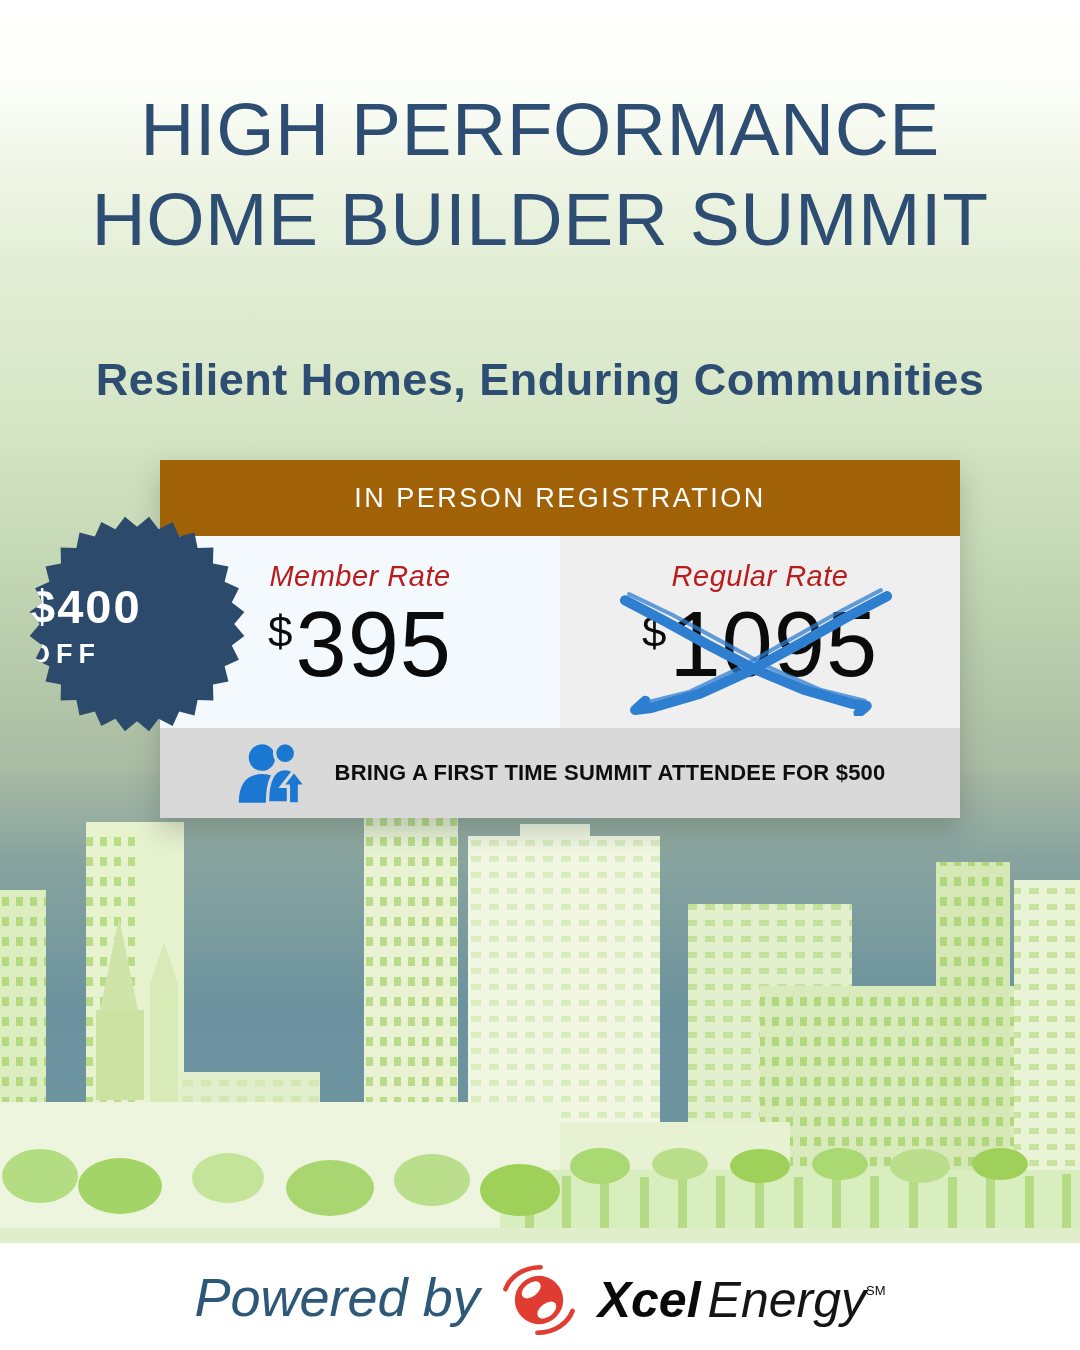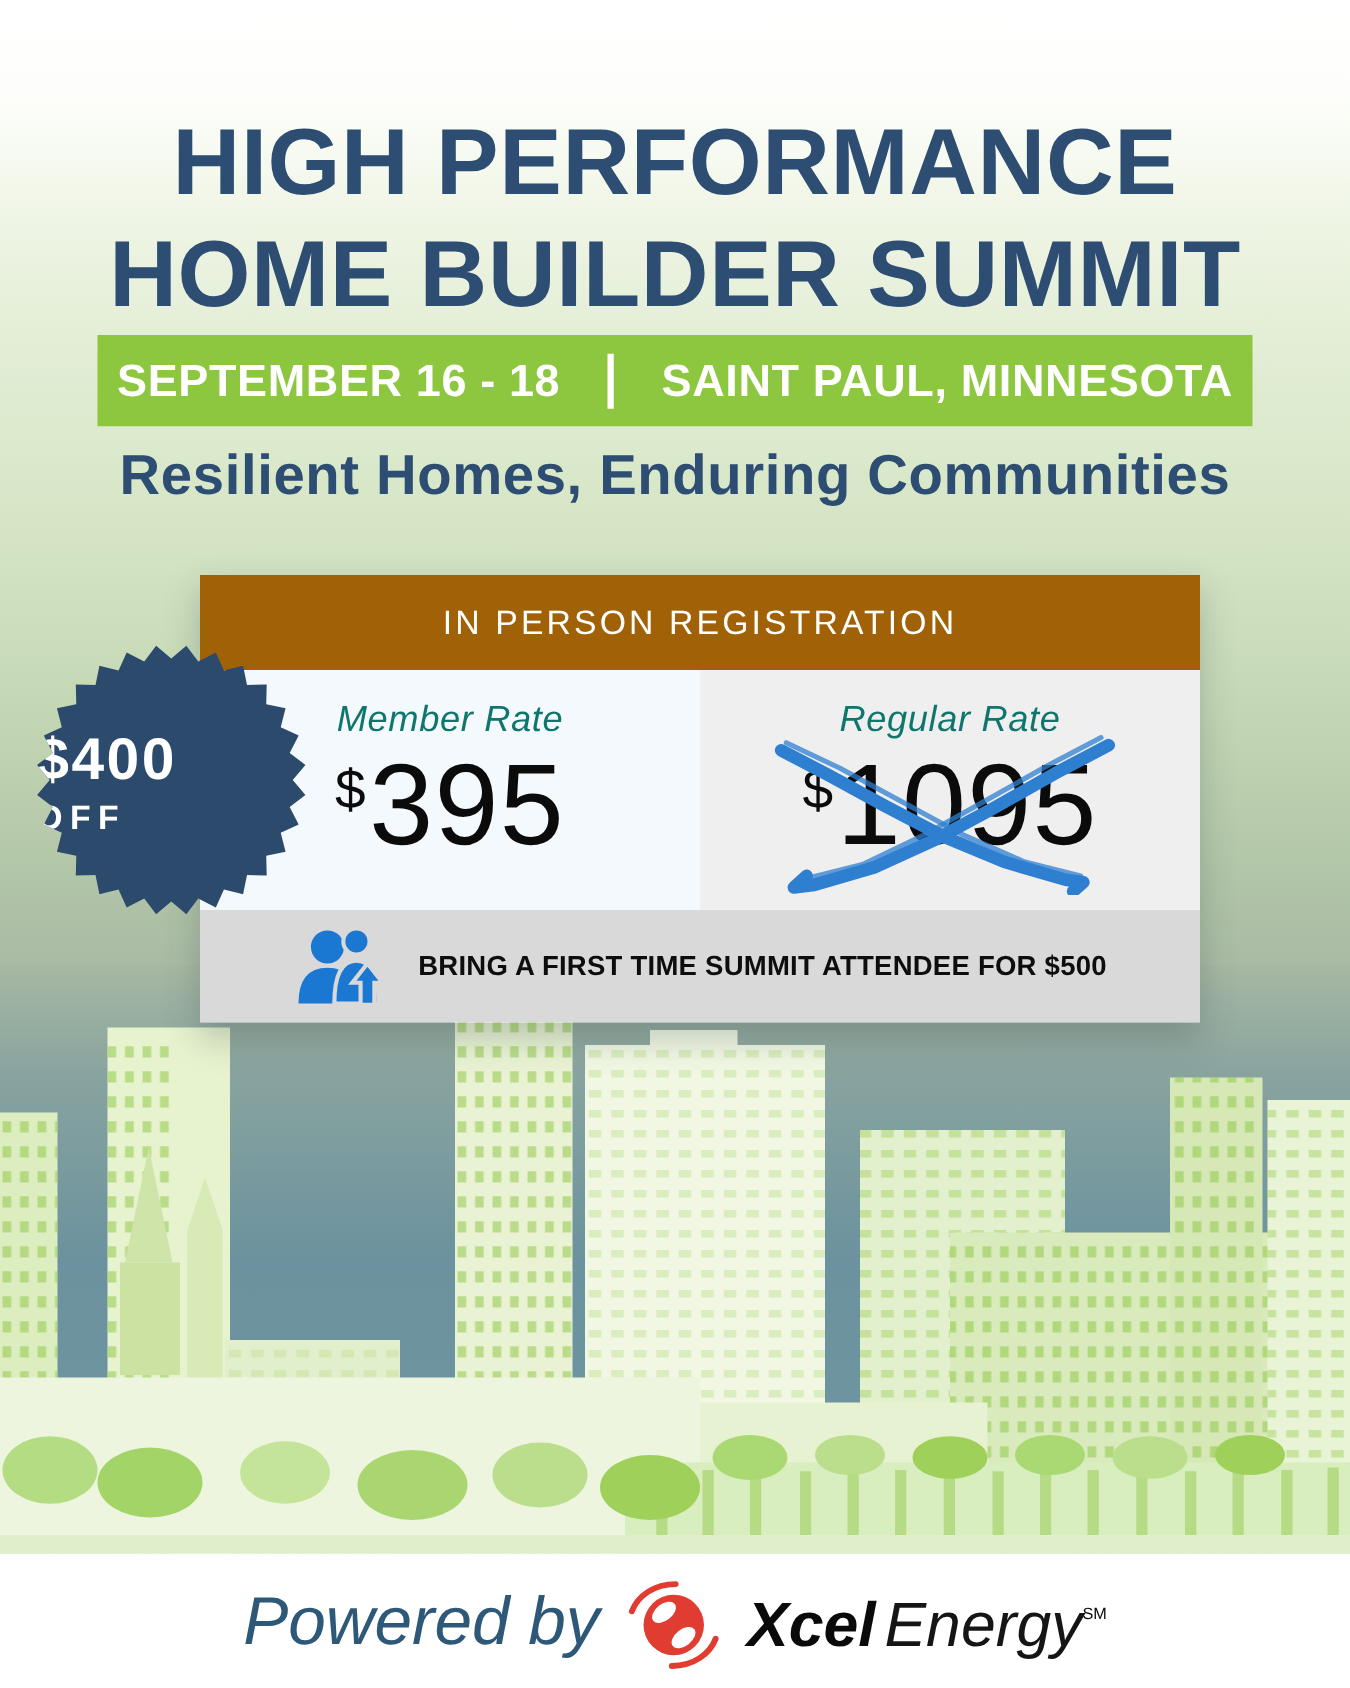--- a/index.html
+++ b/index.html
@@ -7,40 +7,40 @@
   .poster { position:relative; width:1080px; height:1350px; overflow:hidden; background:#ffffff; }
 
   
   .bg-gradient { position:absolute; top:0; left:0; width:1080px; height:790px;
     background:linear-gradient(180deg,#ffffff 0%,#fdfefb 10%,#eff5e5 22%,#e3eed6 34%,#d8e7c8 50%,#c6d9b6 70%,#b2c6a8 88%,#a7b8a3 100%); }
   .skyline-wrap { position:absolute; top:772px; left:0; width:1080px; height:471px; }
   .bg-footer { position:absolute; top:1243px; left:0; width:1080px; height:107px; background:#ffffff; }
 
   
   .title { position:absolute; top:84px; left:0; width:1080px; text-align:center;
-    color:#2e4d72; font-weight:700; font-size:75px; line-height:90px; letter-spacing:0.5px; }
+    color:#2e4d72; font-weight:400; font-size:75px; line-height:90px; letter-spacing:0.5px; }
 
   
   .event-banner { position:absolute; top:268px; left:78px; width:924px; height:73px; background:#8dc63f;
     display:flex; align-items:center; justify-content:center; gap:38px;
     color:#ffffff; font-weight:700; font-size:36px; letter-spacing:0.5px; }
   .banner-divider { width:5px; height:44px; background:#ffffff; }
 
   .tagline { position:absolute; top:354px; left:0; width:1080px; text-align:center;
     color:#2e4d72; font-weight:700; font-size:45px; letter-spacing:0.5px; }
 
   
   .reg-card { position:absolute; top:460px; left:160px; width:800px; box-shadow:0 12px 26px rgba(40,60,60,0.25); }
   .reg-header { height:76px; background:#a16207; color:#ffffff; display:flex; align-items:center; justify-content:center;
     font-size:27px; letter-spacing:2.5px; font-weight:400; }
   .reg-body { display:flex; height:192px; }
   .reg-col { flex:1; display:flex; flex-direction:column; align-items:center; padding-top:24px; }
   .reg-col.member { background:#f3f9fc; }
   .reg-col.regular { background:#efefef; position:relative; }
-  .rate-label { font-style:italic; font-size:29px; color:#0f766e; letter-spacing:0.5px; }
+  .rate-label { font-style:italic; font-size:29px; color:#b91c1c; letter-spacing:0.5px; }
   .price { margin-top:0; color:#0b0b0b; font-size:92px; line-height:1.12; letter-spacing:1px; white-space:nowrap; }
   .price .cur { font-size:44px; vertical-align:top; position:relative; top:14px; margin-right:2px; }
   .cross-x { position:absolute; left:48px; top:48px; width:300px; height:132px; pointer-events:none; }
 
   .promo-bar { height:90px; background:#d9d9d9; display:flex; align-items:center; justify-content:center; gap:24px; }
   .promo-icon svg { width:76px; height:64px; display:block; }
   .promo-text { font-size:22px; font-weight:700; color:#0d0d0d; letter-spacing:0.2px; }
 
   
   .badge { position:absolute; left:29px; top:516px; width:216px; height:216px; background:#2c4a6b;
@@ -149,25 +149,20 @@
     </svg>
   </div>
 
   <div class="bg-footer"></div>
 
   <div class="title">
     <div>HIGH PERFORMANCE</div>
     <div>HOME BUILDER SUMMIT</div>
   </div>
 
-  <div class="event-banner">
-    <span>SEPTEMBER 16 - 18</span>
-    <span class="banner-divider"></span>
-    <span>SAINT PAUL, MINNESOTA</span>
-  </div>
 
   <div class="tagline">Resilient Homes, Enduring Communities</div>
 
   <div class="reg-card">
     <div class="reg-header">IN PERSON REGISTRATION</div>
     <div class="reg-body">
       <div class="reg-col member">
         <div class="rate-label">Member Rate</div>
         <div class="price"><span class="cur">$</span><span>395</span></div>
       </div>

